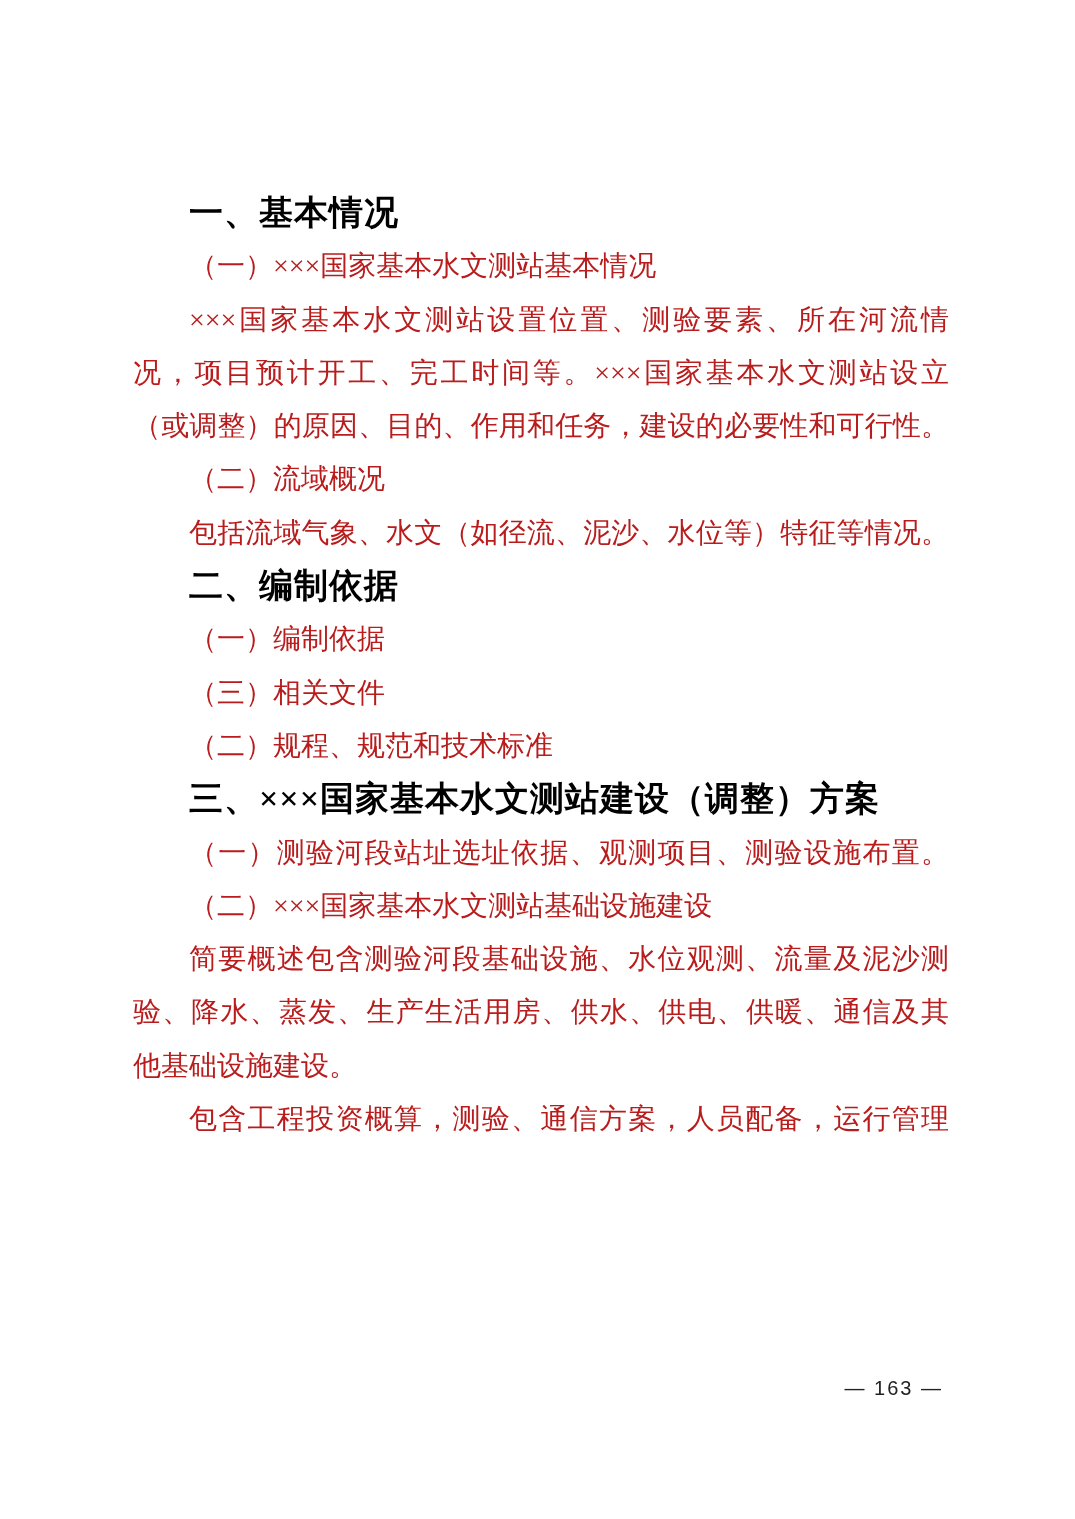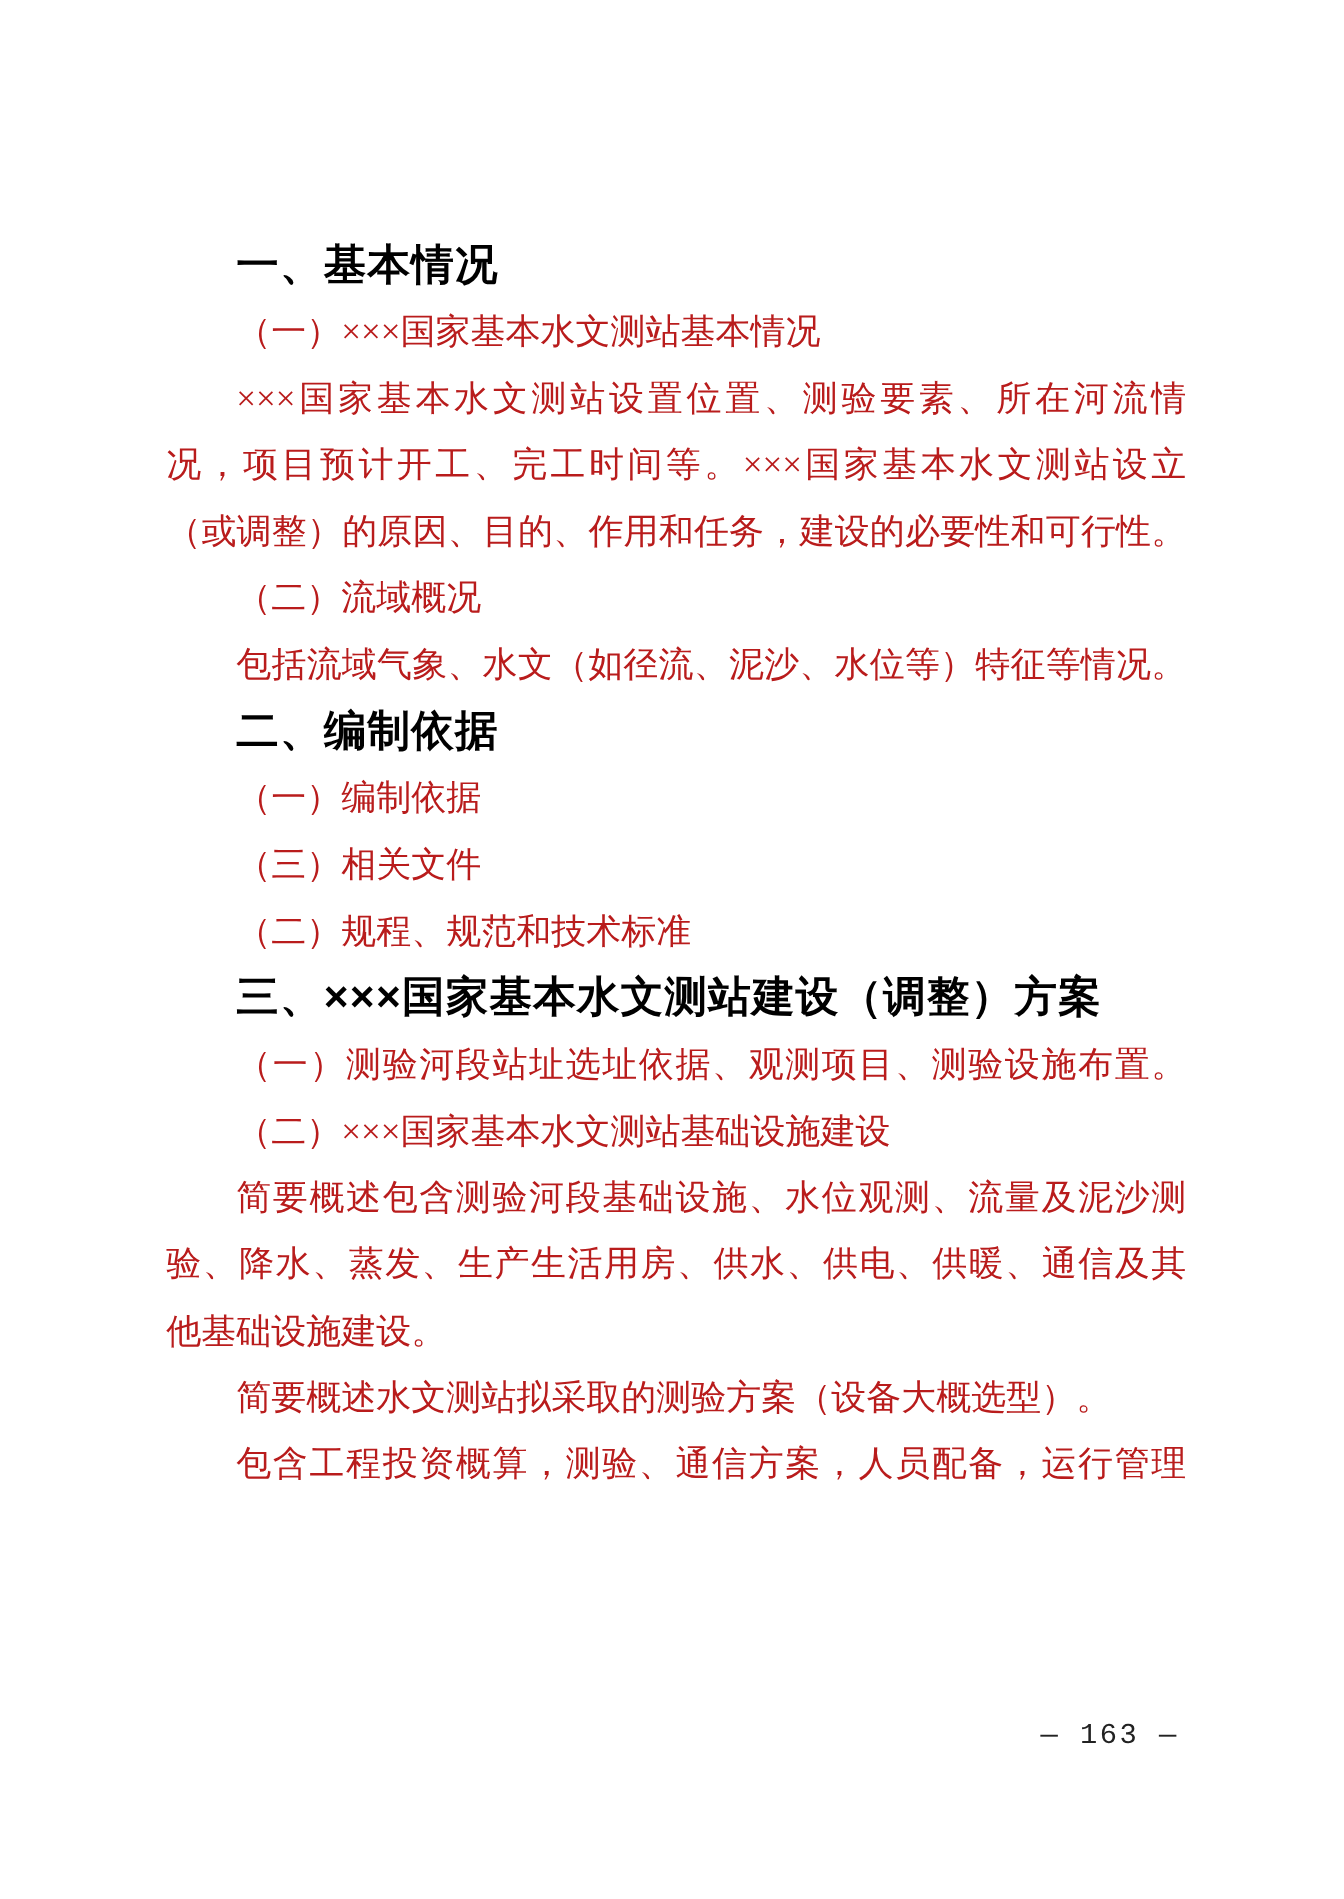--- a/index.html
+++ b/index.html
@@ -32,35 +32,35 @@
   }
   .line.indent {
     text-indent: 56px;
   }
   .line.fill {
     text-align: justify;
     text-align-last: justify;
     text-justify: inter-character;
   }
   .line.heading {
-    font-family: Liberation Sans, sans-serif;
+    font-family: Liberation Serif, serif;
     font-weight: 700;
     font-size: 34px;
     letter-spacing: 1px;
     color: #000000;
   }
   .page-number {
     position: absolute;
     top: 1368px;
     right: 132px;
     height: 40px;
     line-height: 40px;
-    font-size: 23px;
+    font-size: 20px;
     letter-spacing: 2px;
-    font-family: Liberation Mono, monospace;
+    font-family: Liberation Sans, sans-serif;
     color: #222222;
     white-space: nowrap;
   }
 </style>
 </head>
 <body>
 
 <div class="page">
   <div class="content">
     <div class="line heading indent">一、基本情况</div>
@@ -73,17 +73,16 @@
     <div class="line heading indent">二、编制依据</div>
     <div class="line indent">（一）编制依据</div>
     <div class="line indent">（三）相关文件</div>
     <div class="line indent">（二）规程、规范和技术标准</div>
     <div class="line heading indent">三、×××国家基本水文测站建设（调整）方案</div>
     <div class="line indent fill">（一）测验河段站址选址依据、观测项目、测验设施布置。</div>
     <div class="line indent">（二）×××国家基本水文测站基础设施建设</div>
     <div class="line indent fill">简要概述包含测验河段基础设施、水位观测、流量及泥沙测</div>
     <div class="line fill">验、降水、蒸发、生产生活用房、供水、供电、供暖、通信及其</div>
     <div class="line">他基础设施建设。</div>
-    <div class="line indent">简要概述水文测站拟采取的测验方案（设备大概选型）。</div>
     <div class="line indent fill">包含工程投资概算，测验、通信方案，人员配备，运行管理</div>
   </div>
   <div class="page-number">— 163 —</div>
 </div>
 
 </body></html>

